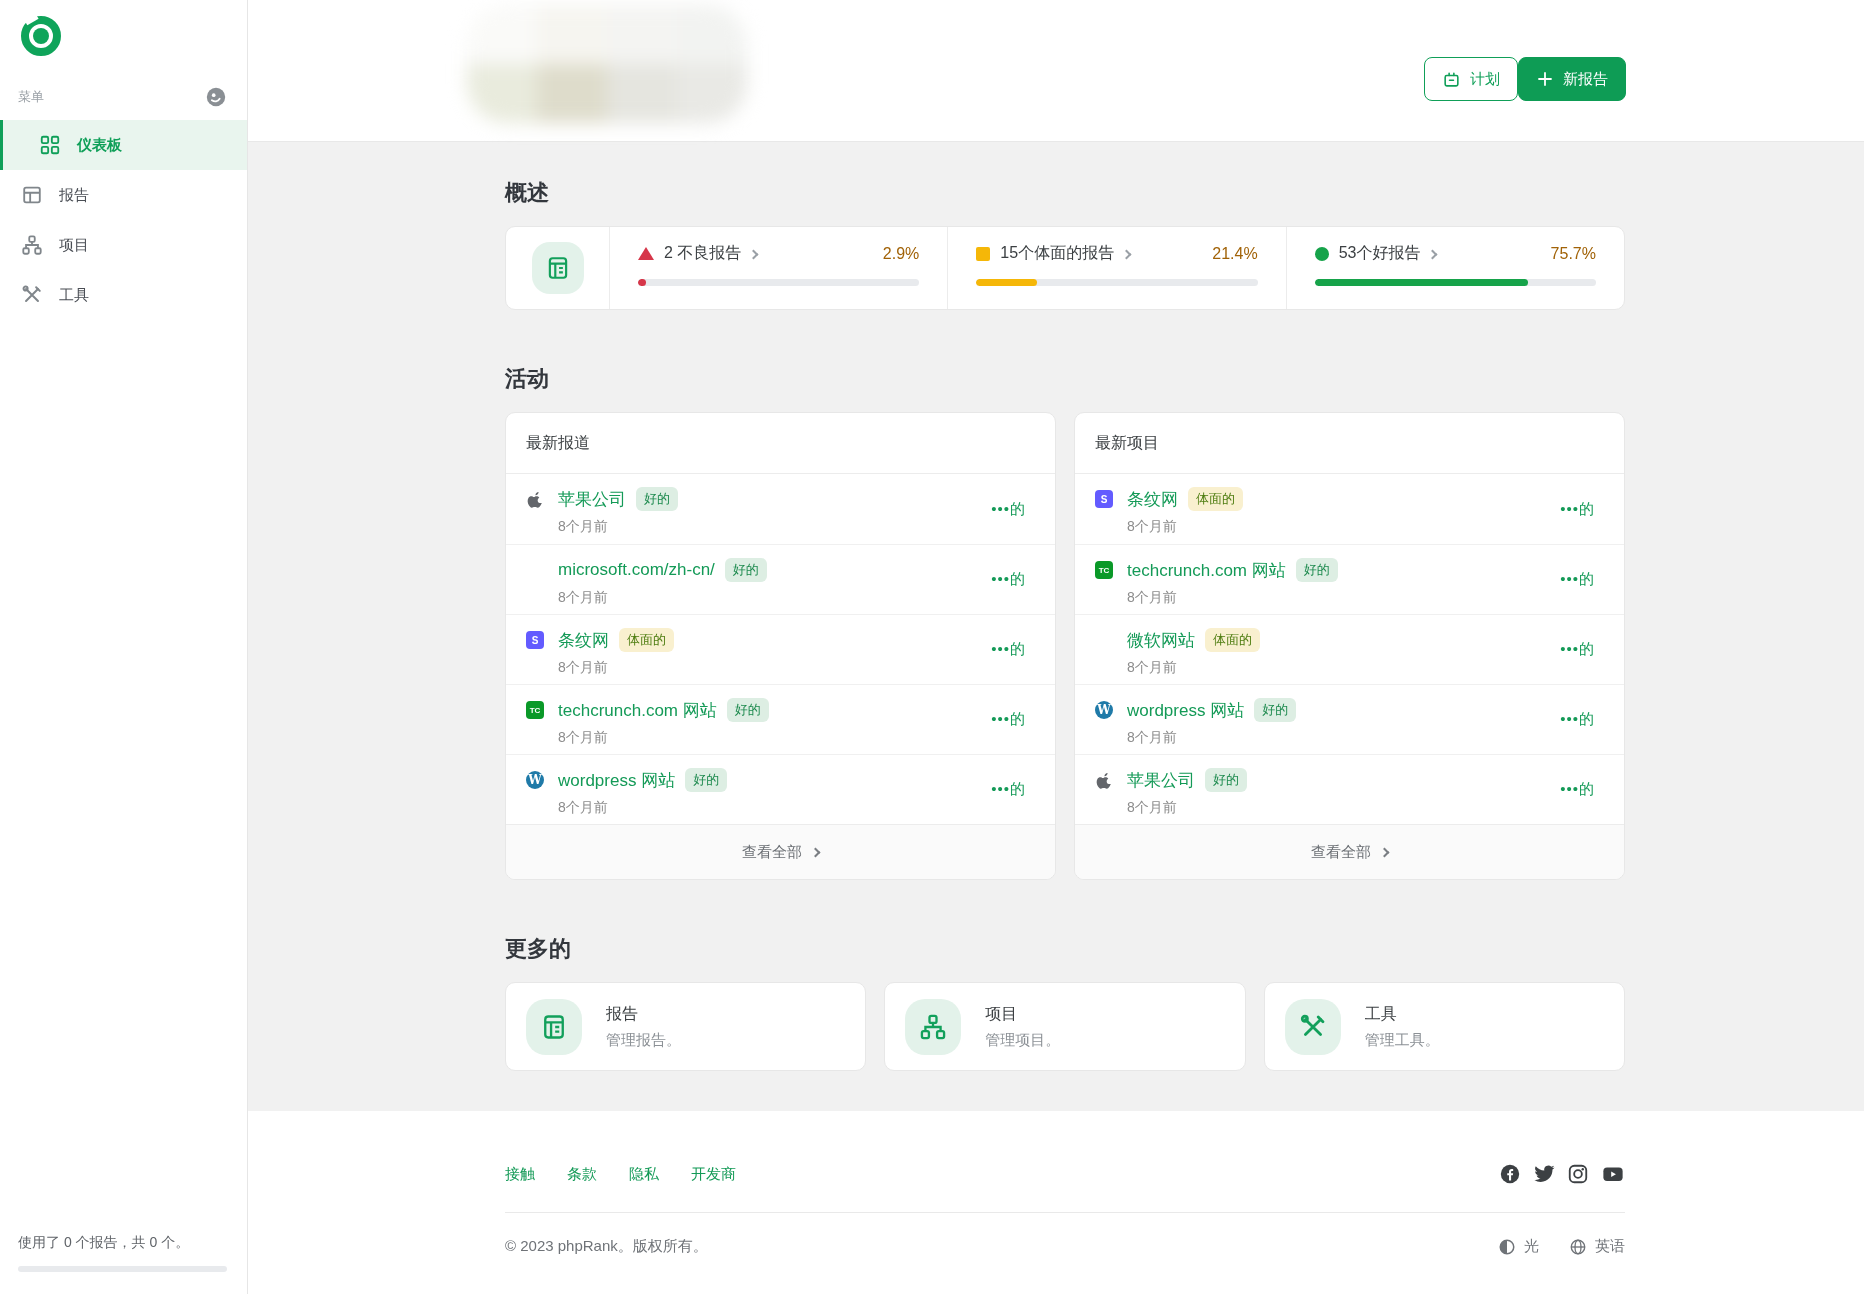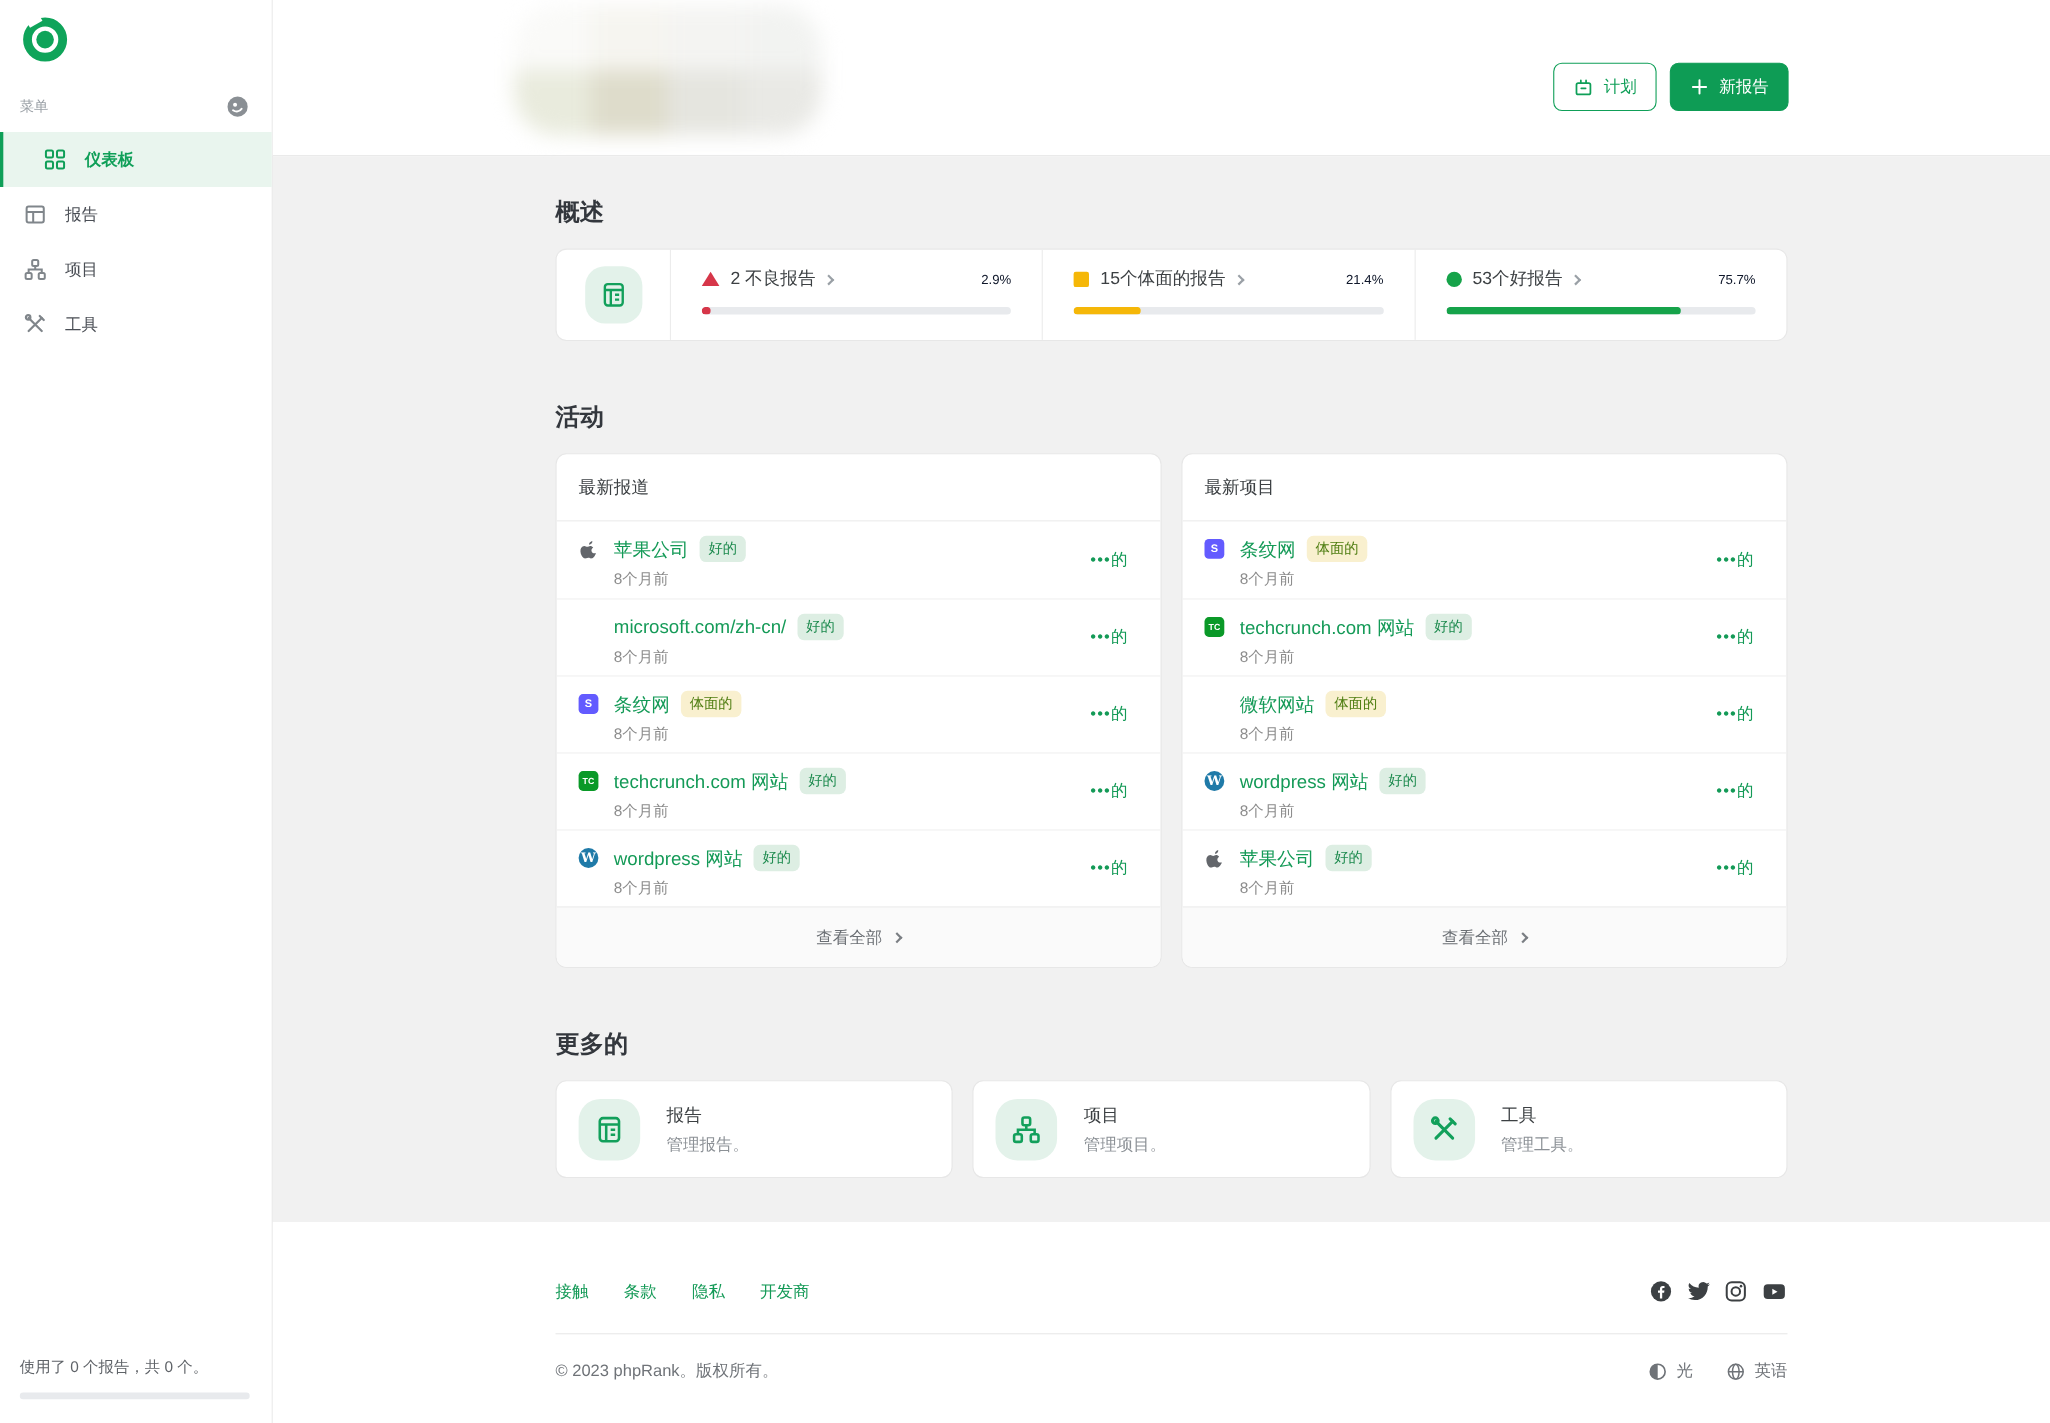--- a/index.html
+++ b/index.html
@@ -46,21 +46,21 @@
   .main { flex:1; display:flex; flex-direction:column; }
 
   .topbar { height:156px; background:#fff; border-bottom:1px solid #e8e8e8; position:relative; }
   .blur-logo { position:absolute; left:219px; top:5px; width:280px; height:118px;
                border-radius:40px; overflow:hidden; filter:blur(9px); display:grid;
                grid-template-columns:repeat(4,1fr); grid-template-rows:1fr 1fr; }
   .blur-logo i:nth-child(1){background:#fafaf8}.blur-logo i:nth-child(2){background:#f6f5f0}
   .blur-logo i:nth-child(3){background:#f4f4f2}.blur-logo i:nth-child(4){background:#f2f3f1}
   .blur-logo i:nth-child(5){background:#e9ebdd}.blur-logo i:nth-child(6){background:#dedccb}
   .blur-logo i:nth-child(7){background:#e5e5df}.blur-logo i:nth-child(8){background:#e9e9e5}
-  .topbar-actions { position:absolute; top:57px; right:238px; display:flex; gap:12px; }
+  .topbar-actions { position:absolute; top:57px; right:238px; display:flex; }
   .btn { height:44px; display:inline-flex; align-items:center; gap:9px; padding:0 17px;
          border-radius:8px; font-size:15px; white-space:nowrap; }
   .btn-outline { border:1px solid #0f9f58; color:#0f9f58; background:#fff; }
   .btn-solid { background:#0e9c55; color:#fff; border:1px solid #0e9c55; }
 
   .content-bg { flex:1; background:#f1f1f1; }
   .content { width:1120px; margin-left:257px; padding-top:36px; }
   h2.section-title { font-size:22px; font-weight:bold; color:#33373d; margin-bottom:18px; }
   .mt-section { margin-top:54px; }
 
@@ -70,21 +70,21 @@
   .overview-card { display:flex; height:84px; align-items:stretch; }
   .ov-icon-cell { width:104px; display:flex; align-items:center; justify-content:center;
                   border-right:1px solid #ececec; }
   .squircle { width:52px; height:52px; border-radius:18px; background:#e3f2ea;
               display:flex; align-items:center; justify-content:center; }
   .ov-stats { flex:1; display:flex; }
   .stat { flex:1; padding:16px 28px 0 28px; }
   .stat + .stat { border-left:1px solid #ececec; }
   .stat-top { display:flex; align-items:center; }
   .stat-label { font-size:16px; color:#3c4043; margin:0 9px 0 10px; }
-  .stat-pct { margin-left:auto; font-size:12px; color:#0f172a; }
+  .stat-pct { margin-left:auto; font-size:16px; color:#a16207; }
   .chev { width:7px; height:7px; border-right:2px solid #9aa0a6; border-bottom:2px solid #9aa0a6;
           transform:rotate(-45deg); display:inline-block; margin-top:1px; }
   .shape-tri { width:0; height:0; border-left:8px solid transparent; border-right:8px solid transparent;
                border-bottom:13px solid #d63649; display:inline-block; }
   .shape-sq { width:14px; height:14px; background:#f5b708; border-radius:2px; display:inline-block; }
   .shape-ci { width:14px; height:14px; background:#16a34a; border-radius:50%; display:inline-block; }
   .track { margin-top:15px; height:7px; background:#e8eaed; border-radius:5px; overflow:hidden; }
   .track i { display:block; height:100%; border-radius:5px; }
   .f-red { background:#d63649; } .f-yellow { background:#f5b708; } .f-green { background:#16a34a; }
 

